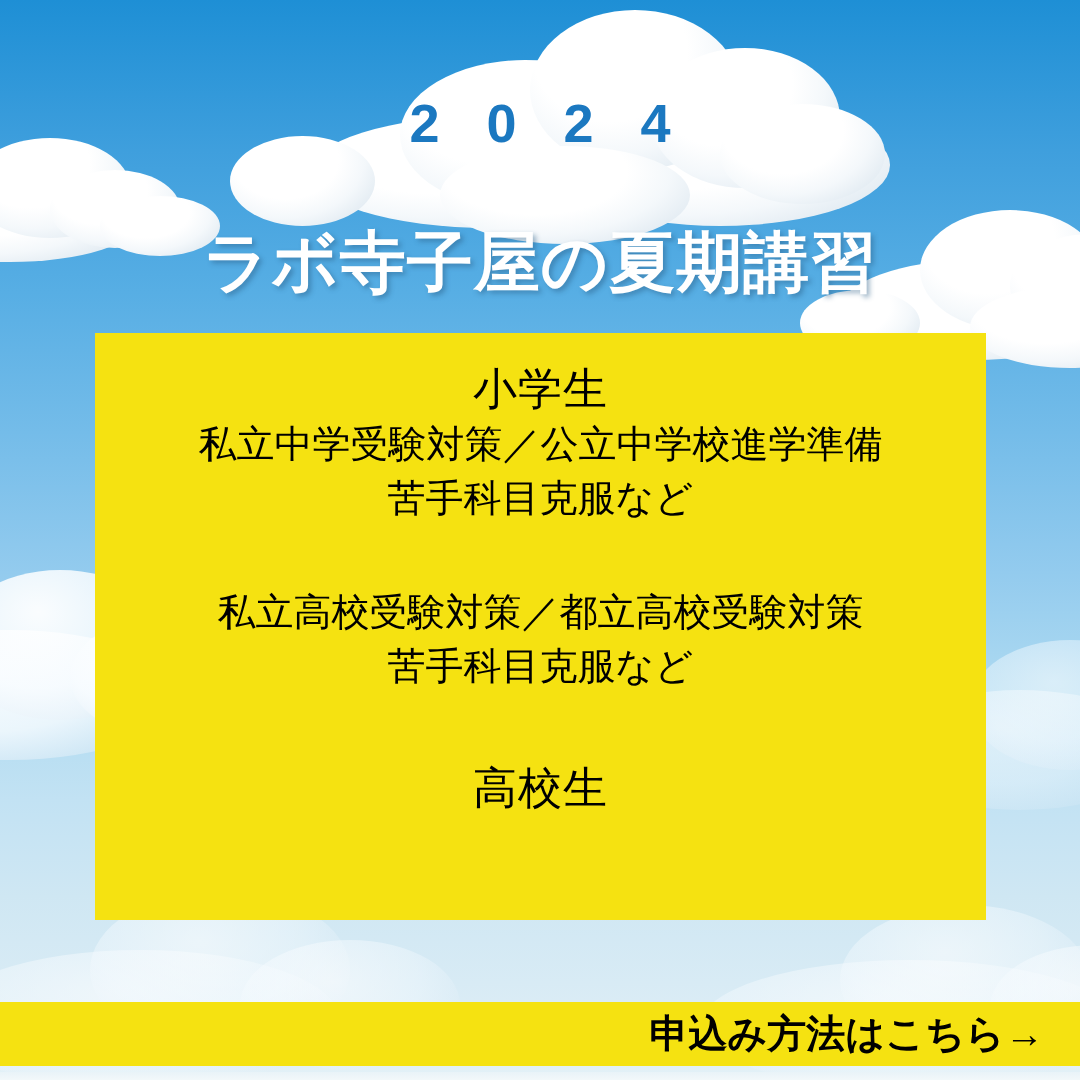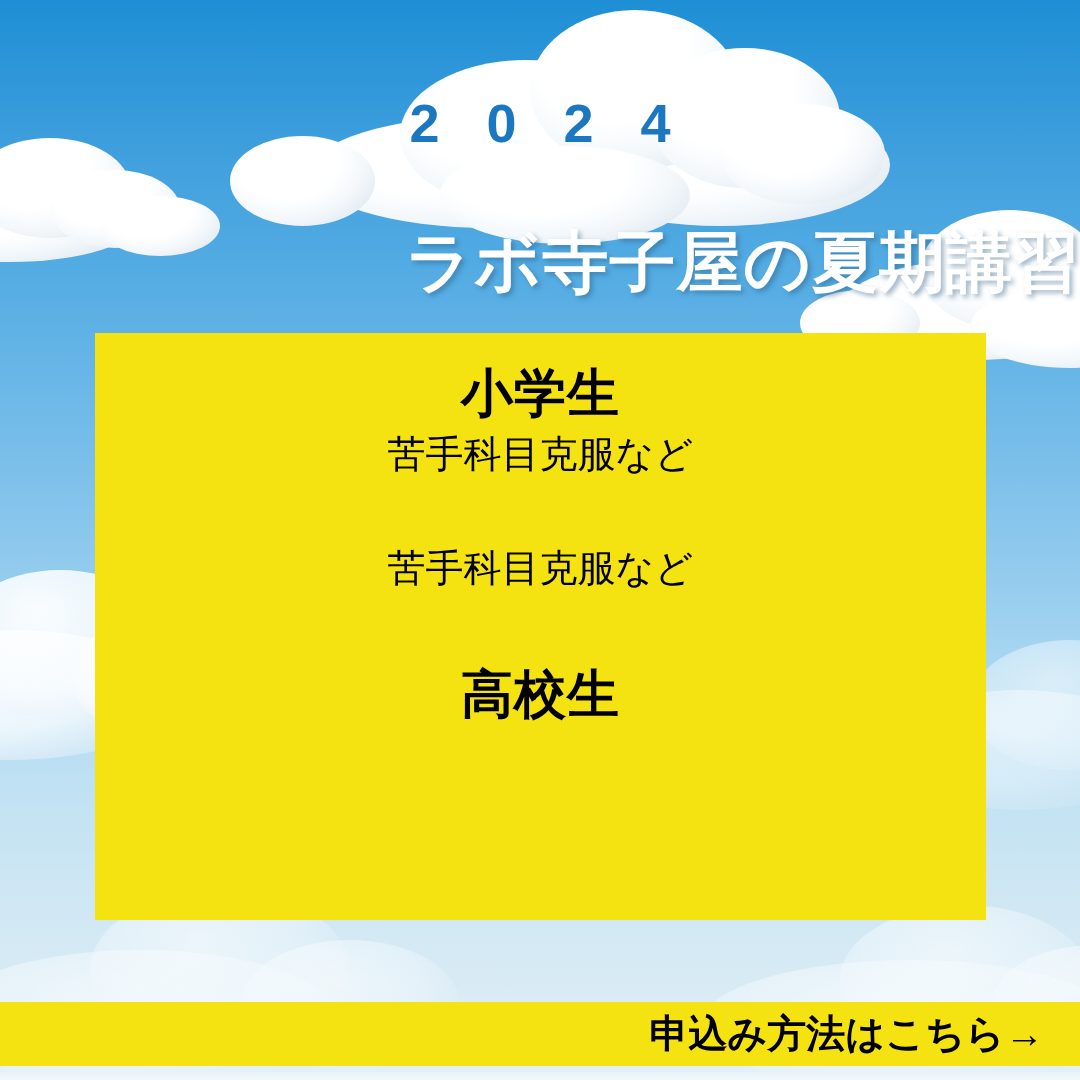--- a/index.html
+++ b/index.html
@@ -60,21 +60,21 @@
     text-indent: 16px;
     color: #1b78c0;
     z-index: 6;
   }
 
   
   #maintitle {
     position: absolute;
     left: 0; right: 0;
     top: 218px;
-    text-align: right;
+    text-align: center;
     font-size: 66px;
     font-weight: bold;
     color: #ffffff;
     letter-spacing: 1px;
     text-shadow: 3px 3px 5px rgba(40,90,130,0.45);
     z-index: 7;
     white-space: nowrap;
   }
 
   
@@ -87,22 +87,22 @@
     background: #f5e211;
     z-index: 8;
     box-sizing: border-box;
     padding: 28px 16px 20px 16px;
     text-align: center;
     color: #000000;
   }
   .block { margin: 0 0 14px 0; }
   .block:last-child { margin-bottom: 12px; }
   .block-heading {
-    font-size: 52px;
-    font-weight: bold;
+    font-size: 44px;
+    font-weight: normal;
     line-height: 1.25;
     margin-bottom: 2px;
     letter-spacing: 1px;
   }
   .block-line {
     font-size: 38px;
     font-weight: normal;
     line-height: 1.42;
     letter-spacing: 0px;
   }
@@ -196,26 +196,28 @@
   </div>
 
   <div id="year">2 0 2 4</div>
 
   <div id="maintitle">ラボ寺子屋の夏期講習</div>
 
   <div id="panel">
 
     <div class="block">
       <div class="block-heading">小学生</div>
+      <div class="block-line">私立中学受験対策／公立中学校進学準備</div>
       <div class="block-line">苦手科目克服など</div>
     </div>
 
     <div class="spacer-sm"></div>
 
     <div class="block">
+      <div class="block-line">私立高校受験対策／都立高校受験対策</div>
       <div class="block-line">苦手科目克服など</div>
     </div>
 
     <div class="spacer-lg"></div>
 
     <div class="block">
       <div class="block-heading">高校生</div>
     </div>
 
   </div>

